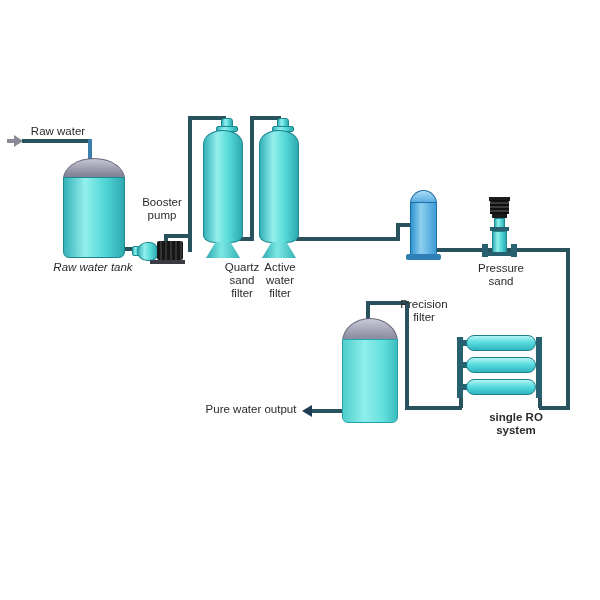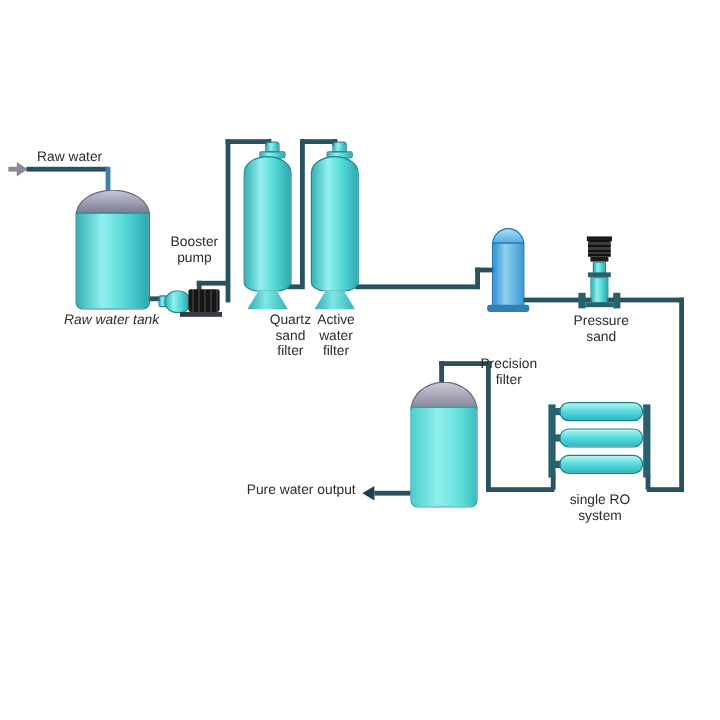--- a/index.html
+++ b/index.html
@@ -156,17 +156,17 @@
   <div class="lbl" style="left:212px; top:261px; width:60px;">Quartz
 sand
 filter</div>
   <div class="lbl" style="left:249px; top:261px; width:62px;">Active
 water
 filter</div>
   <div class="lbl" style="left:393px; top:262px; width:62px;margin-top:36px;">Precision
 filter</div>
   <div class="lbl" style="left:470px; top:262px; width:62px;">Pressure
 sand</div>
-  <div class="lbl" style="left:468px; top:411px; width:64px;">single RO
+  <div class="lbl" style="left:484px; top:411px; width:64px;font-weight:bold;">single RO
 system</div>
   <div class="lbl" style="left:202px; top:403px; width:98px; text-align:center;">Pure water output</div>
 
 </div>
 
 </body></html>

